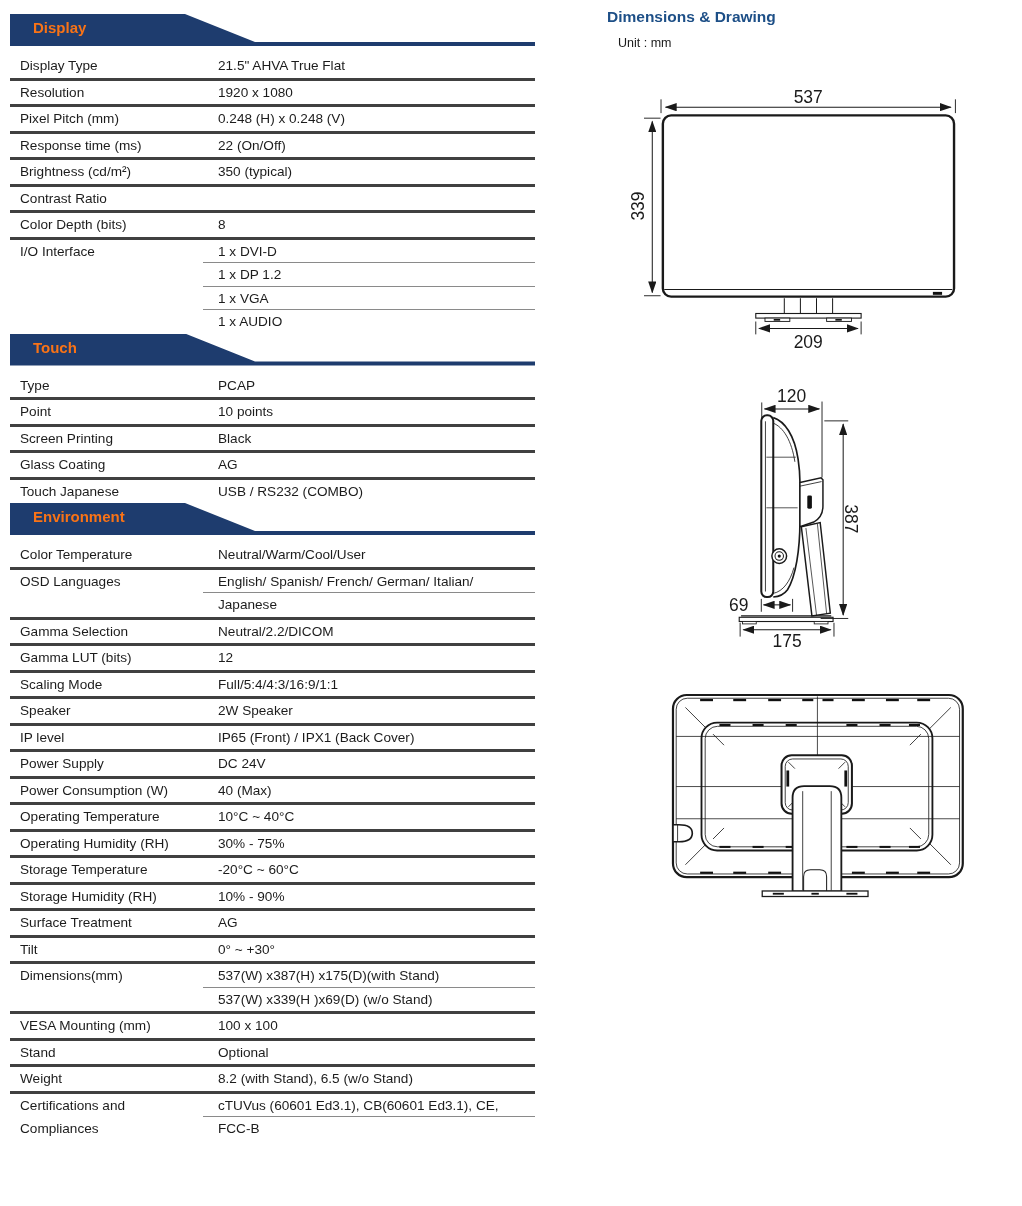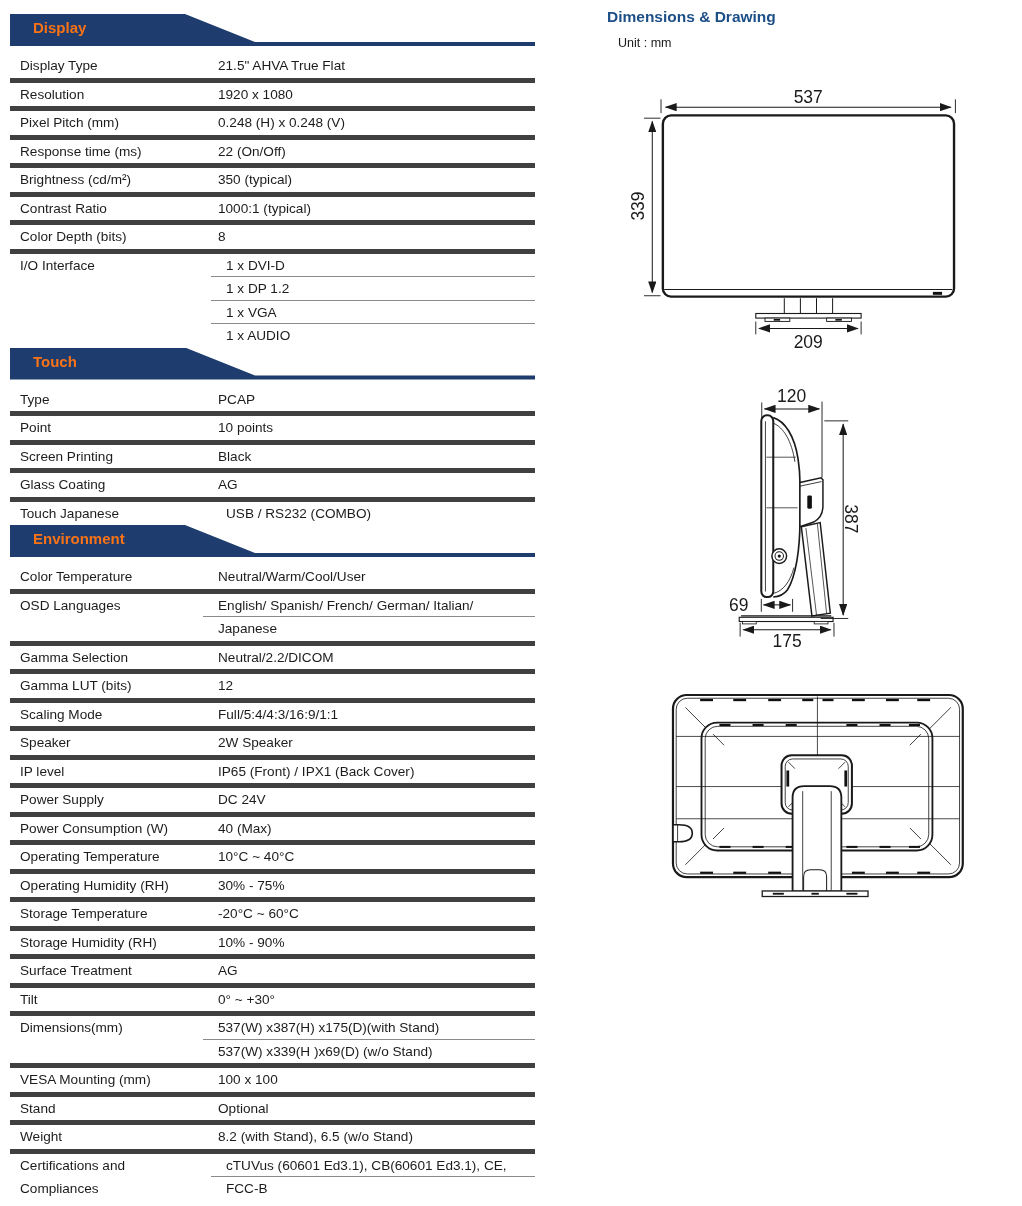--- a/index.html
+++ b/index.html
@@ -13,22 +13,22 @@
   .section + .section { }
   .banner {
     position:relative; height:32px; background:#1e3c6e; margin-bottom:8px;
     clip-path:polygon(0 0, 175px 0, 245px 28px, 525px 28px, 525px 32px, 0 32px);
   }
   .banner-text {
     position:absolute; left:23px; top:0; line-height:27px;
     color:#f97316; font-weight:bold; font-size:15px;
   }
   .rows { width:525px; font-size:13.6px; }
-  .row { display:flex; border-bottom:5px solid #404040; }
-  .row:last-child { border-bottom:none;gap:8px; }
+  .row { display:flex; border-bottom:3px solid #404040; }
+  .row:last-child { border-bottom:none; }
   .cell.label { width:193px; padding-left:10px; }
   .cell.values { flex:1; }
   .line { height:23.5px; line-height:23.5px; white-space:nowrap; }
   .values .line { padding-left:15px; border-bottom:1px solid #8a8a8a; }
   .values .line:last-child { border-bottom:none; }
   .col-right-title {
     position:absolute; left:598px; top:8px;
     font-size:15.5px; font-weight:bold; color:#1d4f87;margin-left:9px;
   }
   .col-right-unit {
@@ -85,23 +85,20 @@
             <div class="line">Brightness (cd/m²)</div>
           </div>
           <div class="cell values">
             <div class="line value">350 (typical)</div>
           </div>
         </div>
         <div class="row">
           <div class="cell label">
             <div class="line">Contrast Ratio</div>
           </div>
-          <div class="cell values">
-            <div class="line value">1000:1 (typical)</div>
-          </div>
         </div>
         <div class="row">
           <div class="cell label">
             <div class="line">Color Depth (bits)</div>
           </div>
           <div class="cell values">
             <div class="line value">8</div>
           </div>
         </div>
         <div class="row">

